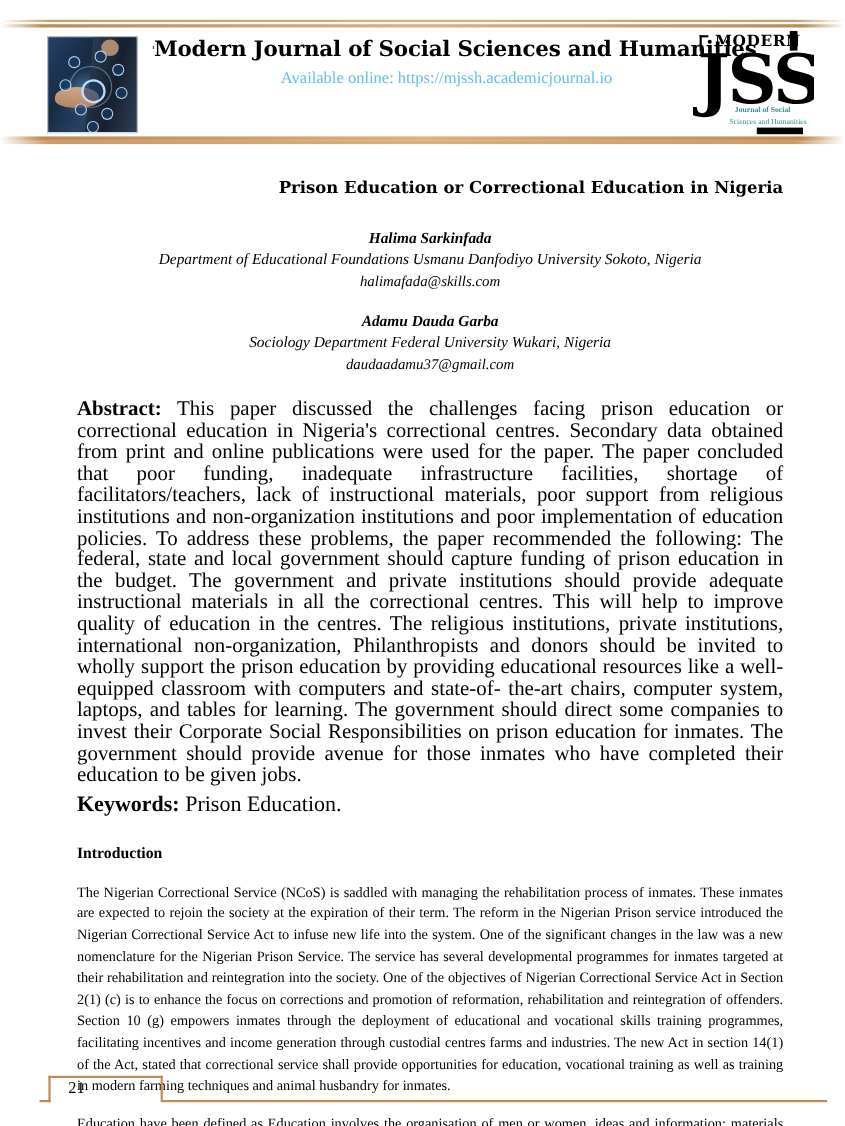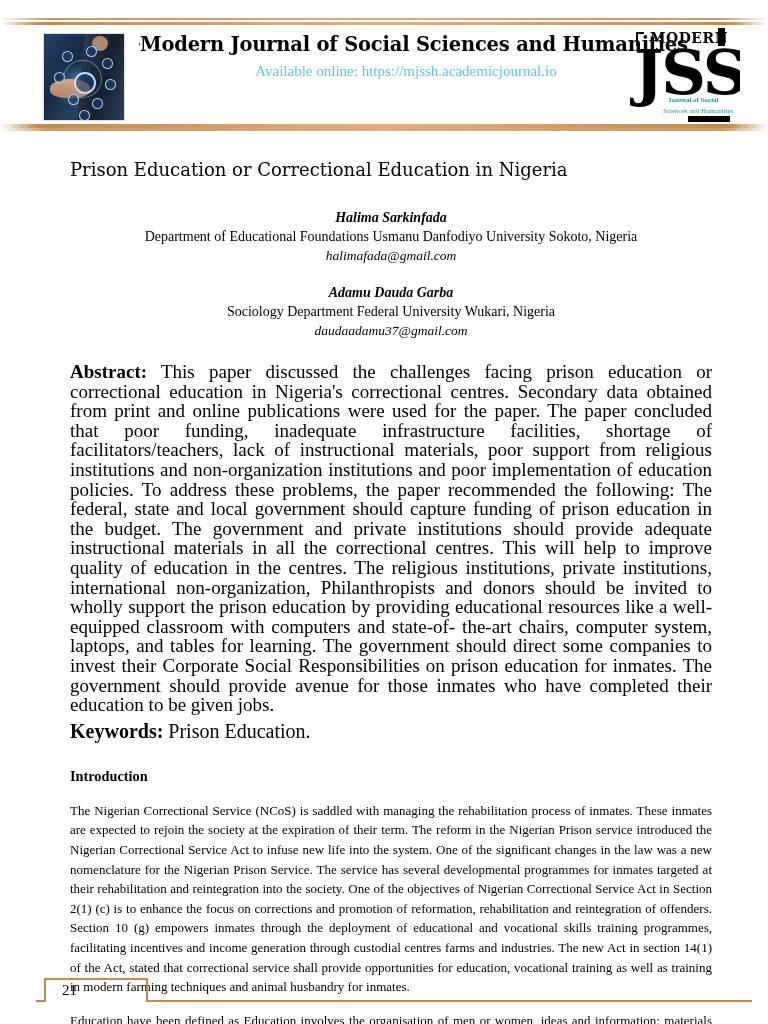--- a/index.html
+++ b/index.html
@@ -224,38 +224,39 @@
 
   
   .content {
     position: absolute;
     left: 70px;
     top: 160px;
     width: 642px;
   }
 
   .paper-title {
-    text-align: left;
+    text-align: right;
     font-family: "DejaVu Serif", "Liberation Serif", serif;
-    font-weight: normal;
-    font-size: 18px;
+    font-weight: bold;
+    font-size: 15px;
     line-height: 20px;
     margin: 0 0 28px 0;
   }
 
   .author {
     text-align: center;
     font-weight: bold;
     font-style: italic;
     font-size: 14px;
     line-height: 19px;
     font-family: "Liberation Serif", serif;
   }
   .affil {
     text-align: center;
+    font-style: italic;
     font-size: 14px;
     line-height: 19px;
     font-family: "Liberation Serif", serif;
   }
   .email {
     text-align: center;
     font-style: italic;
     font-size: 13.5px;
     line-height: 19px;
     font-family: "Liberation Serif", serif;
@@ -382,21 +383,21 @@
     <div class="rule-thin rule-bot-b"></div>
   </div>
 
   <div class="content">
 
     <div class="paper-title">Prison Education or Correctional Education in Nigeria</div>
 
     <div>
       <div class="author">Halima Sarkinfada</div>
       <div class="affil">Department of Educational Foundations Usmanu Danfodiyo University Sokoto, Nigeria</div>
-      <div class="email">halimafada@gmail.com</div>
+      <div class="email">halimafada@skills.com</div>
     </div>
 
     <div class="author-gap"></div>
 
     <div>
       <div class="author">Adamu Dauda Garba</div>
       <div class="affil">Sociology Department Federal University Wukari, Nigeria</div>
       <div class="email">daudaadamu37@gmail.com</div>
     </div>
 

